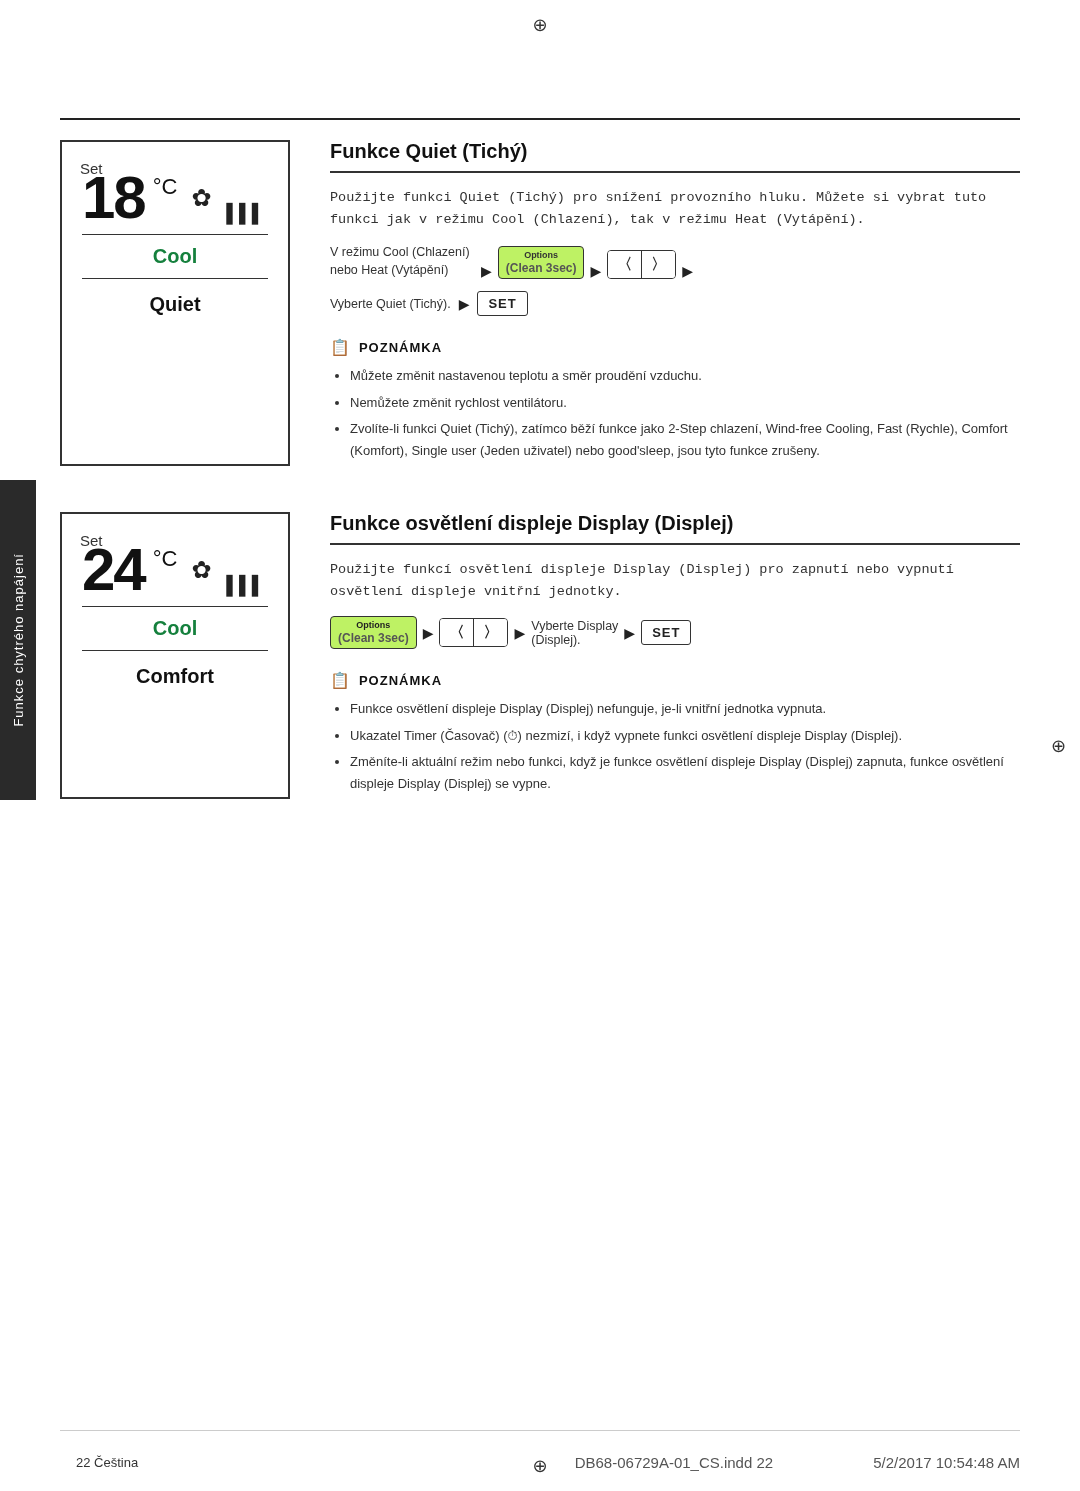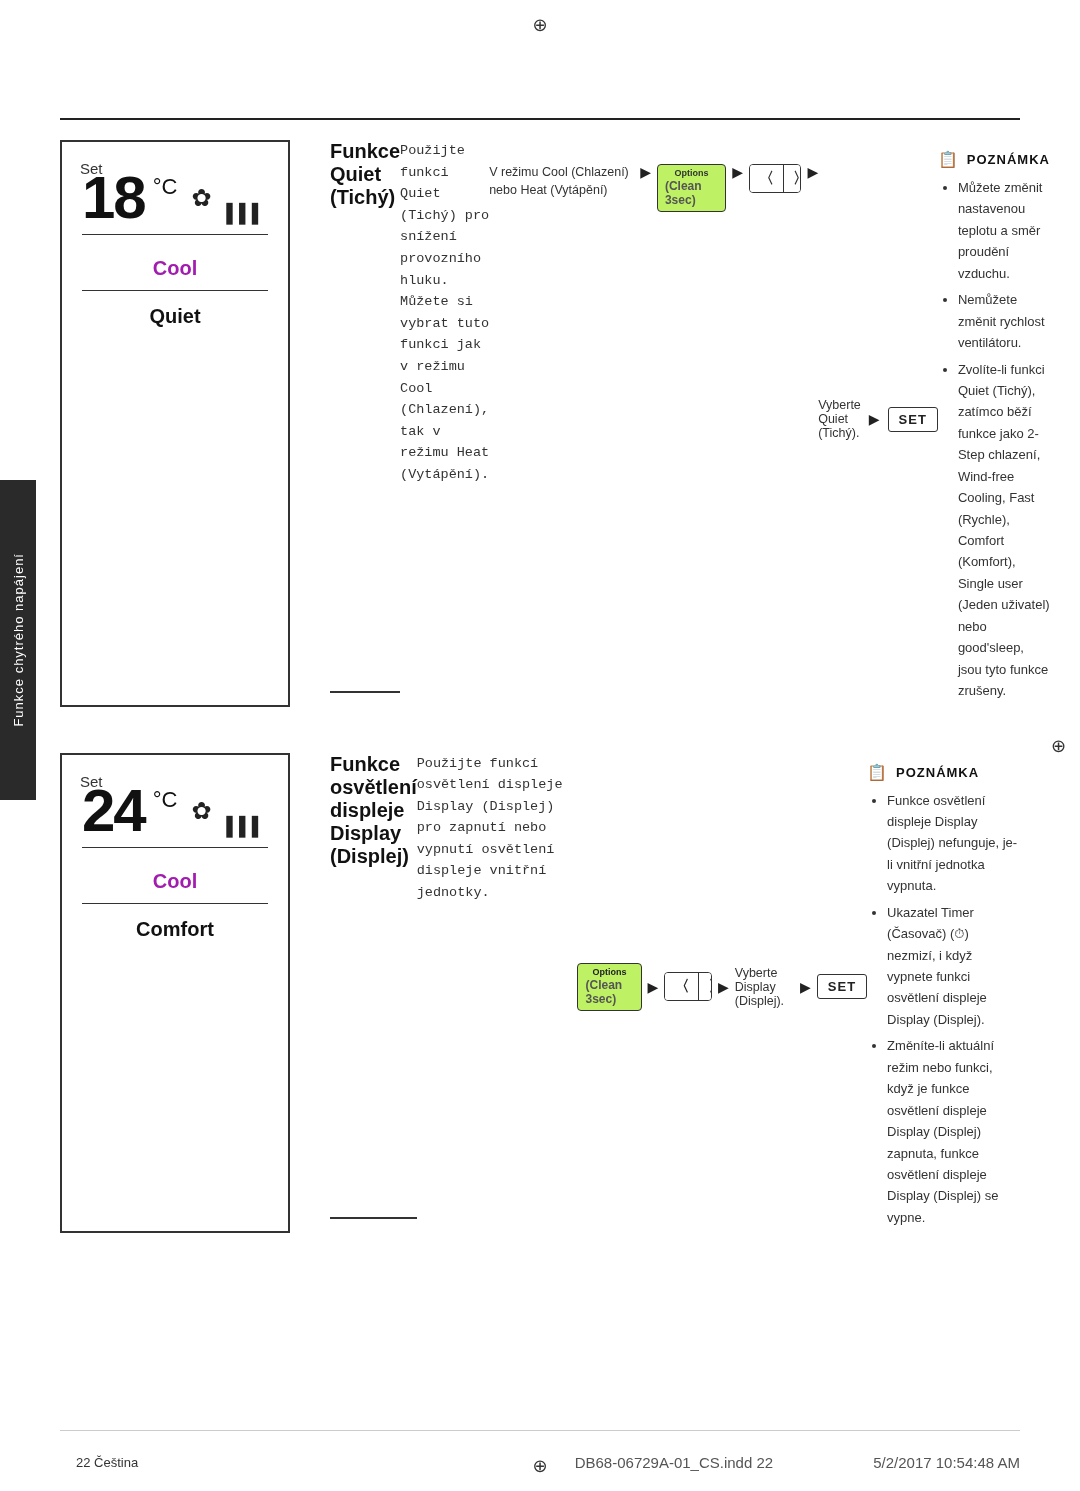--- a/index.html
+++ b/index.html
@@ -150,45 +150,44 @@
       margin-bottom: 4px;
     }
     .divider-line {
       width: 100%;
       height: 1px;
       background: #333;
       margin: 6px 0;
     }
     .mode-label {
       font-size: 20px;
-      color: #a21caf;
+      color: #15803d;
       font-weight: bold;
       text-align: center;
       padding: 4px 0;
-      margin-top: 12px;
     }
     .divider-line2 {
       width: 100%;
       height: 1px;
       background: #333;
       margin: 6px 0;
     }
     .function-label {
       font-size: 20px;
       color: #111;
       font-weight: bold;
       text-align: center;
       padding: 8px 0 4px 0;
     }
 
     
     .right-content {
       flex: 1;
       display: flex;
-      flex-direction: row;
+      flex-direction: column;
     }
 
     .section-title {
       font-size: 20px;
       font-weight: bold;
       color: #111;
       border-bottom: 2px solid #333;
       padding-bottom: 8px;
       margin-bottom: 14px;
     }
@@ -197,26 +196,25 @@
       font-size: 13.5px;
       color: #333;
       line-height: 1.6;
       margin-bottom: 14px;
       font-family: Liberation Mono, monospace;
     }
 
     
     .control-row {
       display: flex;
-      align-items: flex-start;
+      align-items: flex-end;
       gap: 6px;
       margin-bottom: 8px;
       font-size: 12.5px;
       color: #333;
-      margin-top: 24px;
     }
     .control-label-text {
       min-width: 145px;
       font-size: 12.5px;
       line-height: 1.4;
     }
 
     .arrow-icon {
       font-size: 14px;
       color: #222;

